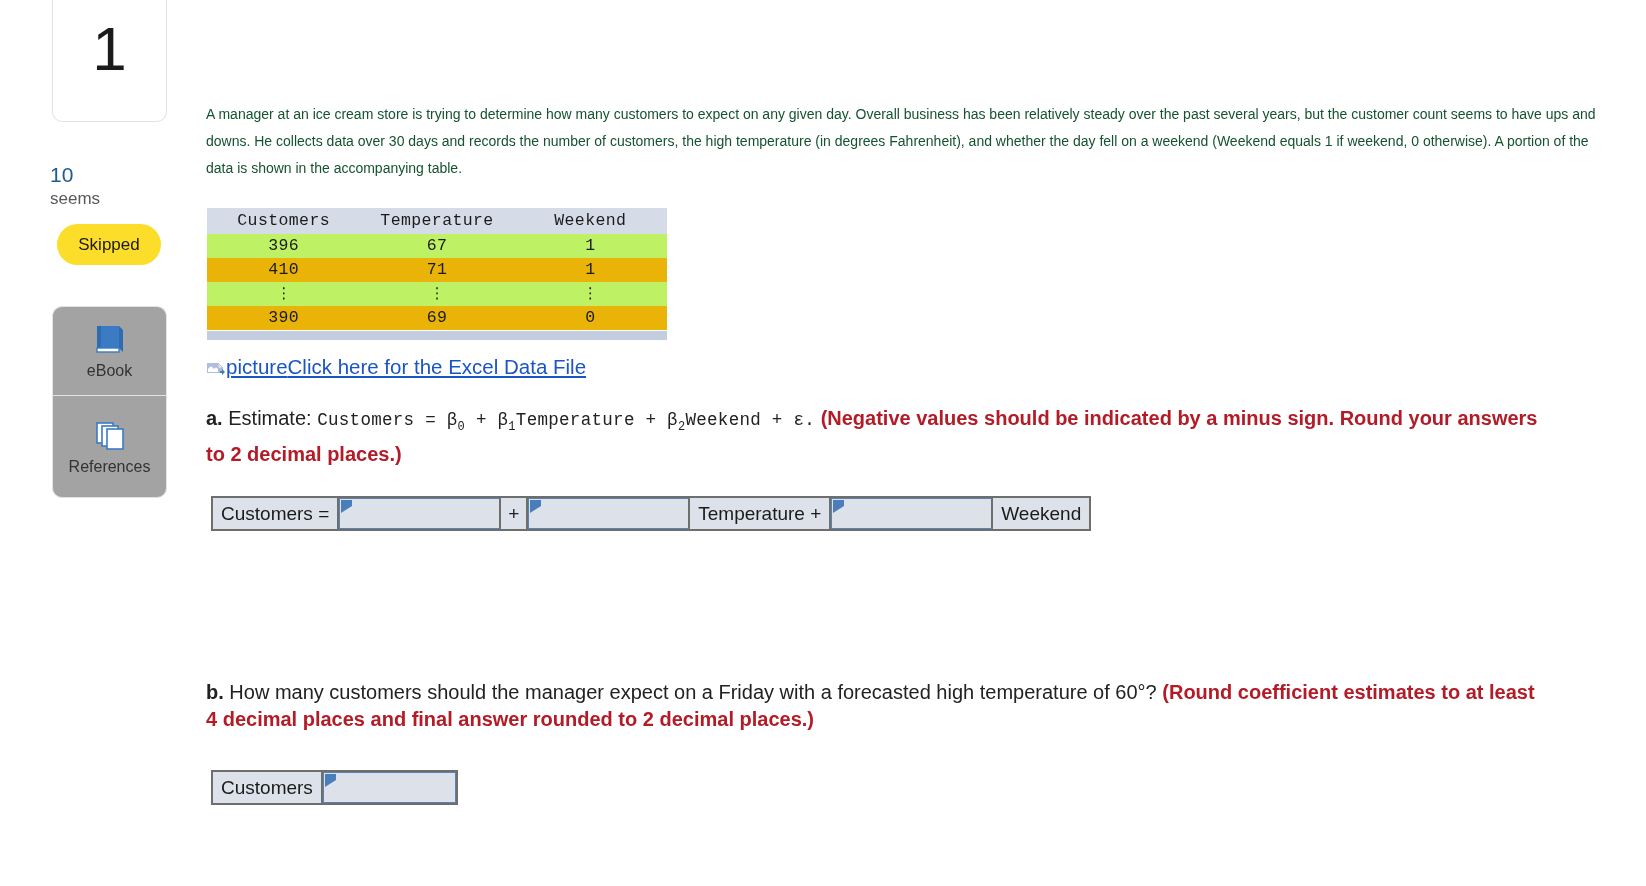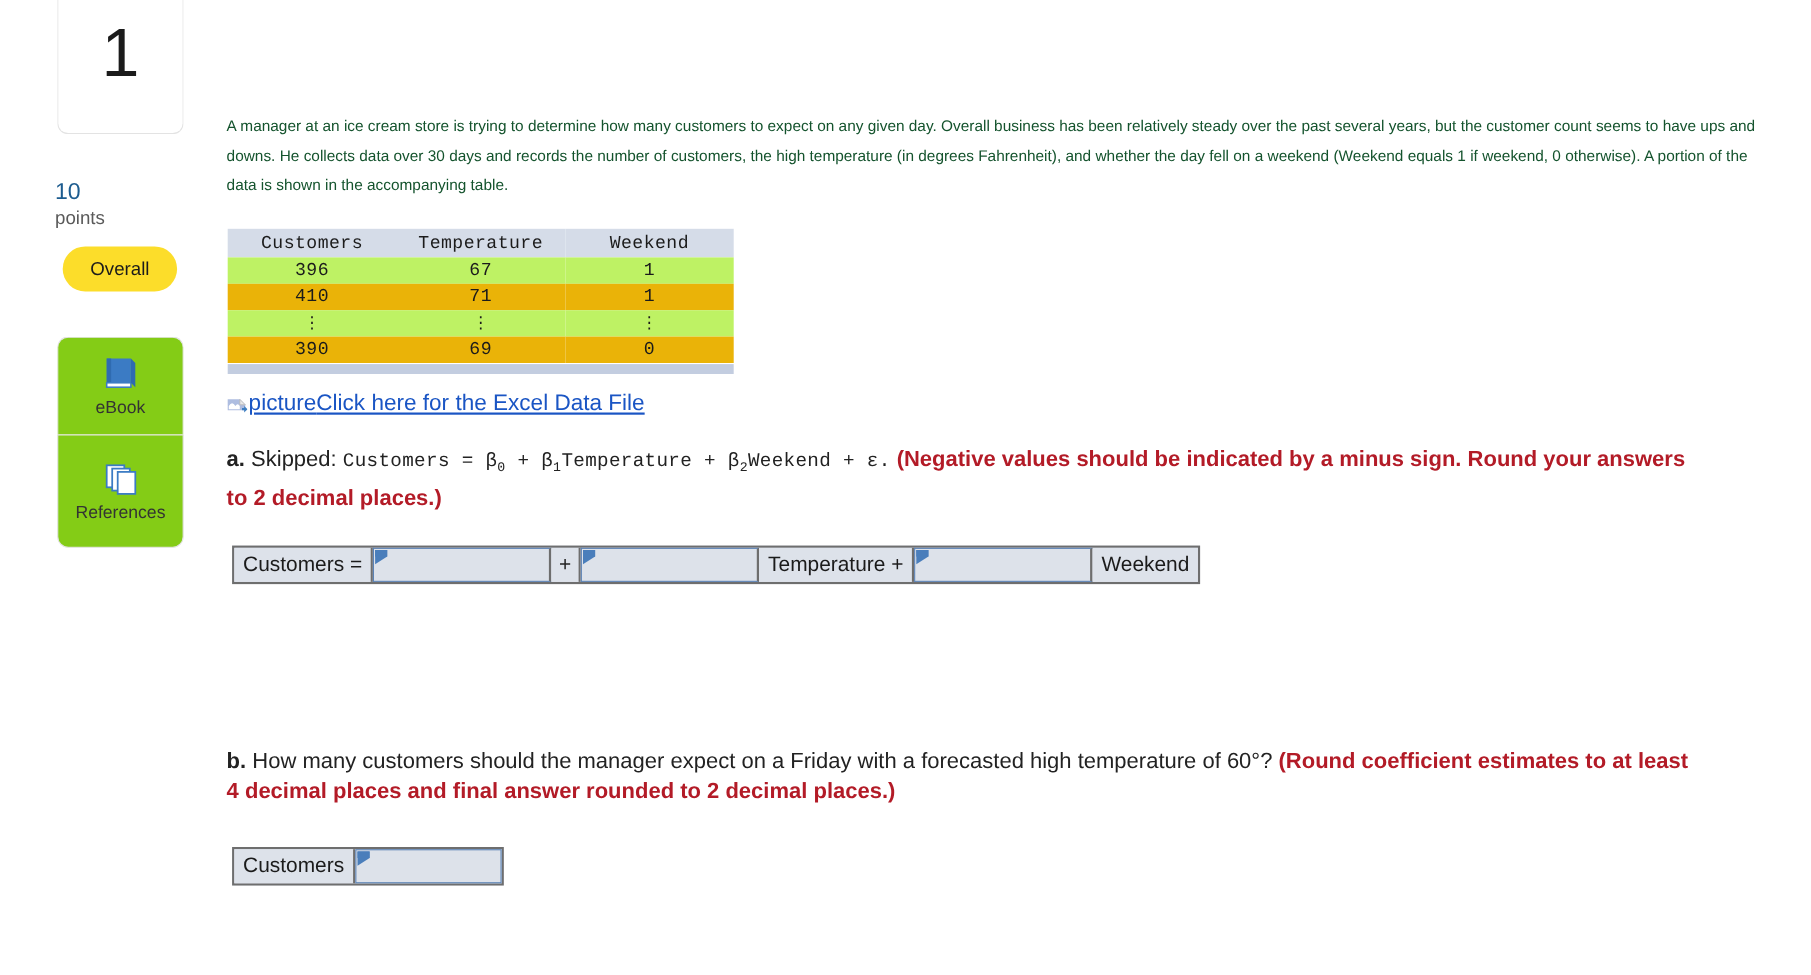--- a/index.html
+++ b/index.html
@@ -76,21 +76,21 @@
     align-items: center;
     justify-content: center;
     padding: 0 14px;
     box-sizing: border-box;
   }
   .tool-card {
     position: absolute;
     left: 52px;
     width: 115px;
     border: 1px solid #e3e3e3;
-    background: #84cc16;
+    background: #a3a3a3;
     box-sizing: border-box;
     display: flex;
     flex-direction: column;
     align-items: center;
     justify-content: center;
   }
   .tool-ebook {
     top: 306px;
     height: 89px;
     border-radius: 10px 10px 0 0;
@@ -282,23 +282,23 @@
 </head>
 <body>
 
 <div class="sidebar">
 
   <div class="qnum-card">
     <div class="num">1</div>
   </div>
 
   <div class="points-value">10</div>
-  <div class="points-label">points</div>
-
-  <div class="status-pill">Overall</div>
+  <div class="points-label">seems</div>
+
+  <div class="status-pill">Skipped</div>
 
   <div class="tool-card tool-ebook">
     <div class="tool-icon">
       <svg width="34" height="30" viewBox="0 0 34 30">
         <path d="M4 2 H26 V24 H4 Z" fill="#3b7bc4"></path>
         <path d="M4 2 H8 V24 H4 Z" fill="#2f6bb0"></path>
         <rect x="4" y="24" width="22" height="4" fill="#ffffff" stroke="#3b7bc4" stroke-width="1.4"></rect>
         <path d="M26 2 L30 6 V28 L26 24 Z" fill="#2f6bb0"></path>
       </svg>
     </div>
@@ -365,21 +365,21 @@
         <path d="M14 13 h3 v2 h-3 z" fill="#3f7fc1"></path>
         <path d="M16 11 l3 3 l-3 3 z" fill="#3f7fc1"></path>
       </svg>
     </span>
     <span class="linktext">picture</span>
       <span class="linktext"> Click here for the Excel Data File</span>
   </a>
 
   <div class="part-a">
     <span class="part-label">a.</span>
-    <span>Skipped:</span>
+    <span>Estimate:</span>
     <span class="mono-eq"><span>Customers = </span><span>β</span><sub>0</sub><span> + </span><span>β</span><sub>1</sub><span>Temperature</span><span> + </span><span>β</span><sub>2</sub><span>Weekend</span><span> + </span><span>ε</span><span>.</span></span>
     <span class="red-note">(Negative values should be indicated by a minus sign. Round your answers to 2 decimal places.)</span>
   </div>
 
   <div class="answer-row answer-row-a">
     <div class="ans-label">Customers =</div>
     <div class="ans-input w1"></div>
     <div class="ans-plus">+</div>
     <div class="ans-input w2"></div>
     <div class="ans-label">Temperature +</div>

